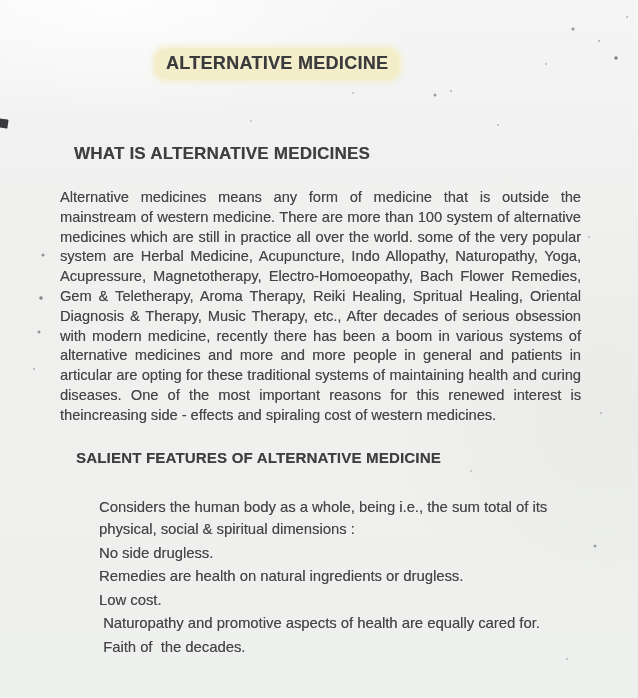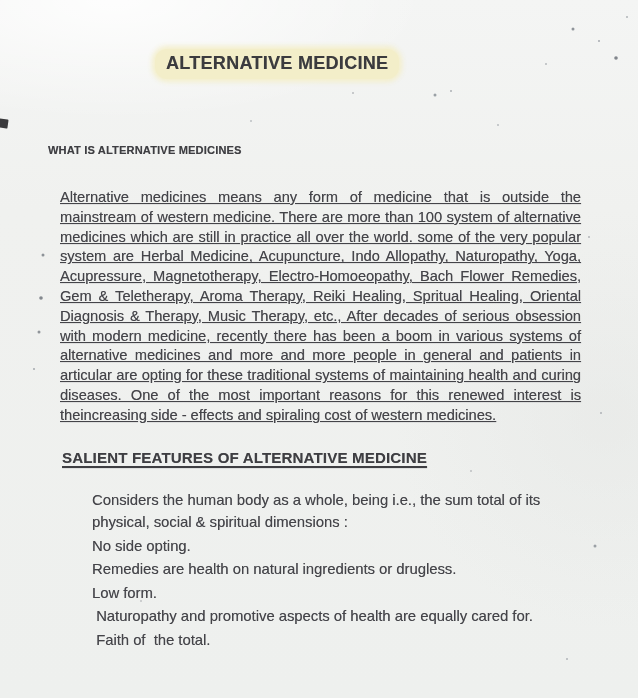--- a/index.html
+++ b/index.html
@@ -24,46 +24,44 @@
     display:inline-block;
     background:#f3eec9;
     box-shadow:0 0 5px 3px rgba(243,238,201,0.95);
     border-radius:12px;
     padding:4px 11px 5px 11px;
     font-weight:bold; font-size:18px; letter-spacing:0.3px;
     color:#3b3b3e;
   }
 
   .h-what{
-    position:absolute; left:48px; top:144px;
-    font-weight:bold; font-size:11px; letter-spacing:0.2px;
+    position:absolute; left:74px; top:144px;
+    font-weight:bold; font-size:17px; letter-spacing:0.2px;
     color:#3e3e42;
     text-align:center;
   }
 
   .intro-para{
     position:absolute; left:60px; top:188px; width:521px;
     font-size:14.6px; line-height:19.8px;
     text-align:justify; text-justify:inter-word;
     color:#444449;
-    text-decoration:underline;
   }
 
   .h-salient{
-    position:absolute; left:62px; top:449px;
+    position:absolute; left:76px; top:449px;
     font-weight:bold; font-size:15px; letter-spacing:0.2px;
-    text-decoration:underline;
     text-decoration-thickness:1.5px;
     text-underline-offset:3px;
     color:#3e3e42;
   }
 
   .features{
     position:absolute; left:88px; top:485px; width:468px;
-    margin:4px; padding:0; list-style:none;
+    margin:11px; padding:0; list-style:none;
     font-size:14.8px; line-height:22px; color:#444449;
   }
   .features li{ margin:0 0 1.5px 0; white-space:pre-wrap; }
 
   
   .speck-layer{ position:absolute; left:0; top:0; width:2px; height:2px; border-radius:50%;
     background:transparent;
     box-shadow:
       572px 28px 0 0.5px #8f949a,
       598px 40px 0 0 #a7abb0,
@@ -105,20 +103,20 @@
   </div>
 
   <div class="h-what ink">WHAT IS ALTERNATIVE MEDICINES</div>
 
   <div class="intro-para ink">Alternative medicines means any form of medicine that is outside the mainstream of western medicine. There are more than 100 system of alternative medicines which are still in practice all over the world. some of the very popular system are Herbal Medicine, Acupuncture, Indo Allopathy, Naturopathy, Yoga, Acupressure, Magnetotherapy, Electro-Homoeopathy, Bach Flower Remedies, Gem &amp; Teletherapy, Aroma Therapy, Reiki Healing, Spritual Healing, Oriental Diagnosis &amp; Therapy, Music Therapy, etc., After decades of serious obsession with modern medicine, recently there has been a boom in various systems of alternative medicines and more and more people in general and patients in articular are opting for these traditional systems of maintaining health and curing diseases. One of the most important reasons for this renewed interest is theincreasing side - effects and spiraling cost of western medicines.</div>
 
   <div class="h-salient ink">SALIENT FEATURES OF ALTERNATIVE MEDICINE</div>
 
   <ul class="features">
     <li class="ink">Considers the human body as a whole, being i.e., the sum total of its physical, social &amp; spiritual dimensions :</li>
-    <li class="ink">No side opting.</li>
+    <li class="ink">No side drugless.</li>
     <li class="ink">Remedies are health on natural ingredients or drugless.</li>
-    <li class="ink">Low form.</li>
+    <li class="ink">Low cost.</li>
     <li class="ink"> Naturopathy and promotive aspects of health are equally cared for.</li>
-    <li class="ink"> Faith of  the total.</li>
+    <li class="ink"> Faith of  the decades.</li>
   </ul>
 
 </div>
 
 </body></html>

